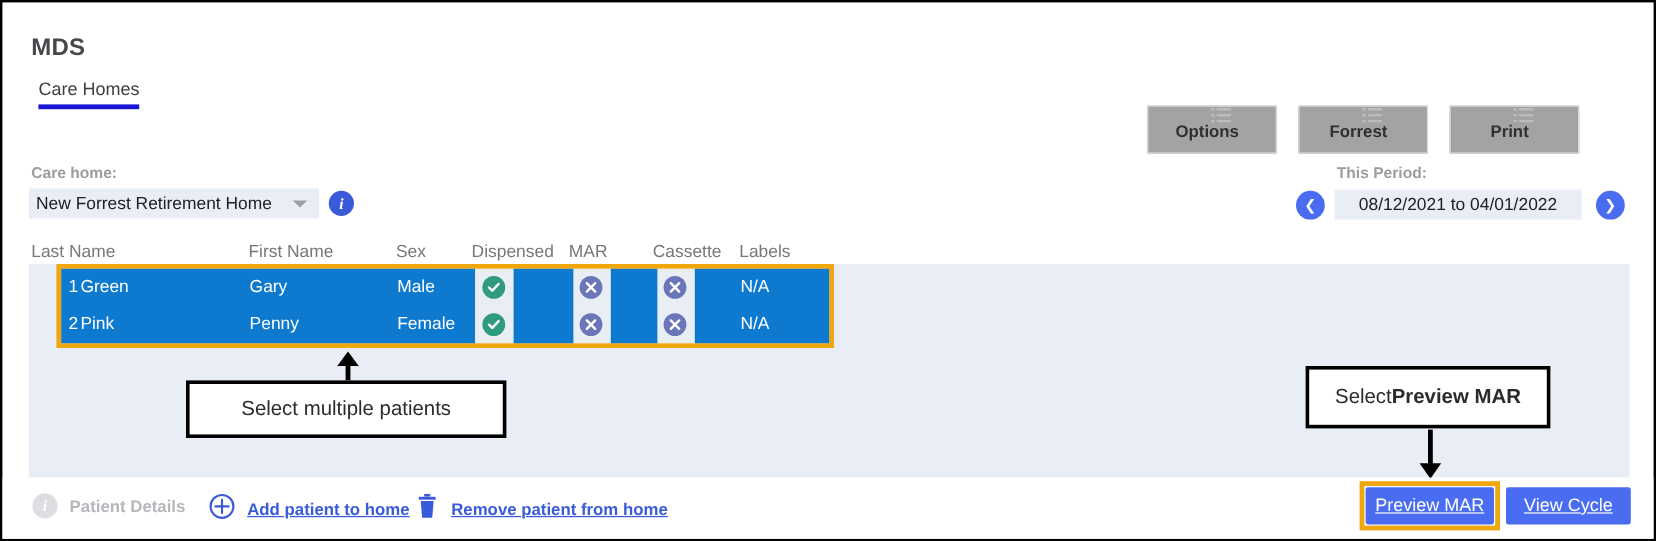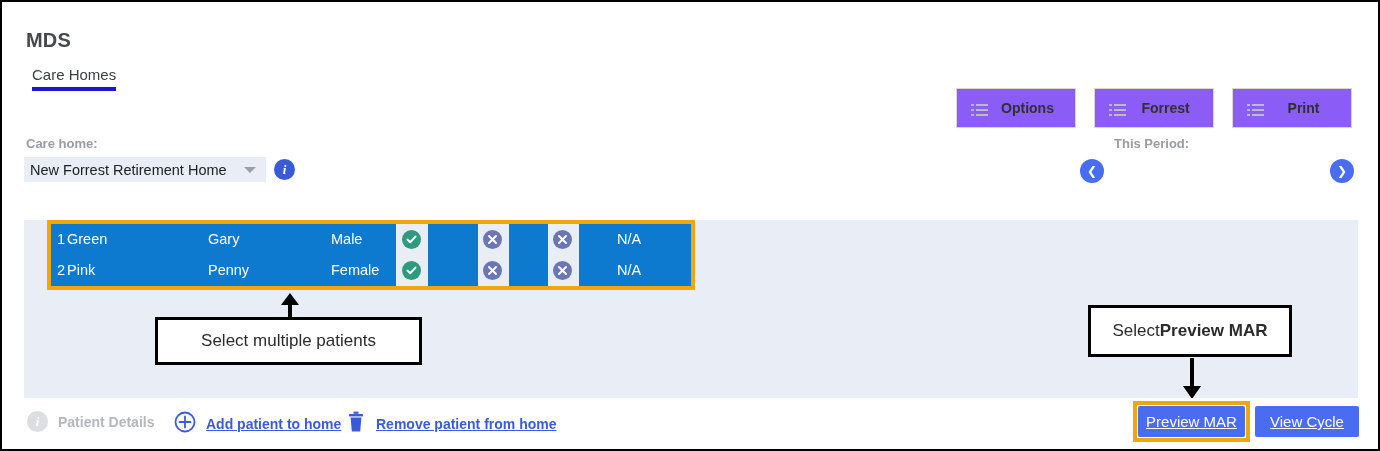--- a/index.html
+++ b/index.html
@@ -31,23 +31,24 @@
     position:relative;cursor:pointer;white-space:nowrap;
   }
   .tab.inactive{color:#a9aaac;}
   .tab.active::after{
     content:"";position:absolute;left:0;right:0;bottom:0;height:4px;background:#1a16d6;
   }
 
   
   .topbtns{position:absolute;top:86px;left:954px;display:flex;}
   .topbtn{
-    width:120px;height:40px;border:1px solid #d6d8da;background:#8b5cf6;
+    width:108px;height:40px;border:1px solid #d6d8da;background:#a3a3a3;
     display:flex;align-items:center;box-sizing:border-box;margin-right:18px;
     cursor:pointer;
+    flex-direction:column;
   }
   .topbtn:last-child{margin-right:0;}
   .topbtn .lbl{
     flex:1;text-align:center;font-size:14px;font-weight:bold;color:#2f3033;
     padding-right:8px;
   }
   .listicon{width:17px;height:12px;margin-left:14px;flex:0 0 auto;}
 
   
   .carehome-label{
@@ -235,22 +236,32 @@
 
   <div class="carehome-label">Care home:</div>
   <div class="select">
     <span class="val">New Forrest Retirement Home</span>
     <span class="caret"></span>
   </div>
   <div class="infodot">i</div>
 
   <div class="period-label">This Period:</div>
   <div class="navarrow prev">❮</div>
+  <div class="period-box">08/12/2021 to 04/01/2022</div>
   <div class="navarrow next">❯</div>
 
+  <div class="grid-head">
+    <span style="left:24px">Last Name</span>
+    <span style="left:205px">First Name</span>
+    <span style="left:328px">Sex</span>
+    <span style="left:391px">Dispensed</span>
+    <span style="left:472px">MAR</span>
+    <span style="left:542px">Cassette</span>
+    <span style="left:614px">Labels</span>
+  </div>
 
   <div class="panel"></div>
 
   <div class="selblock"></div>
 
   <div class="rows">
 
     <div class="row">
       <div class="cellblue" style="left:0;width:345px"></div>
       <div class="celllight" style="left:345px;width:32px"></div>

